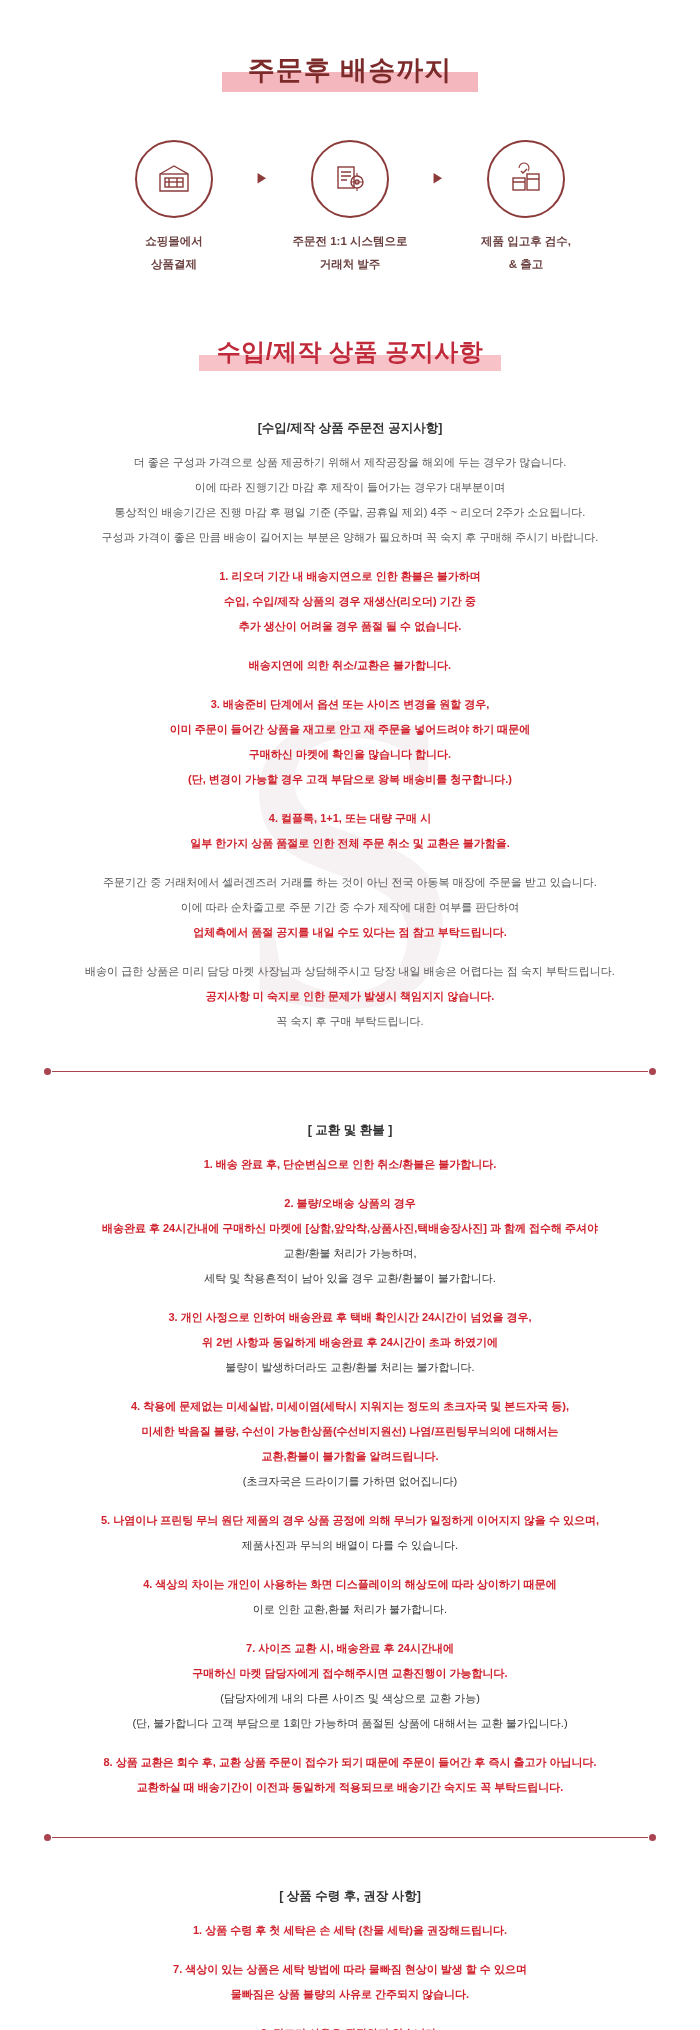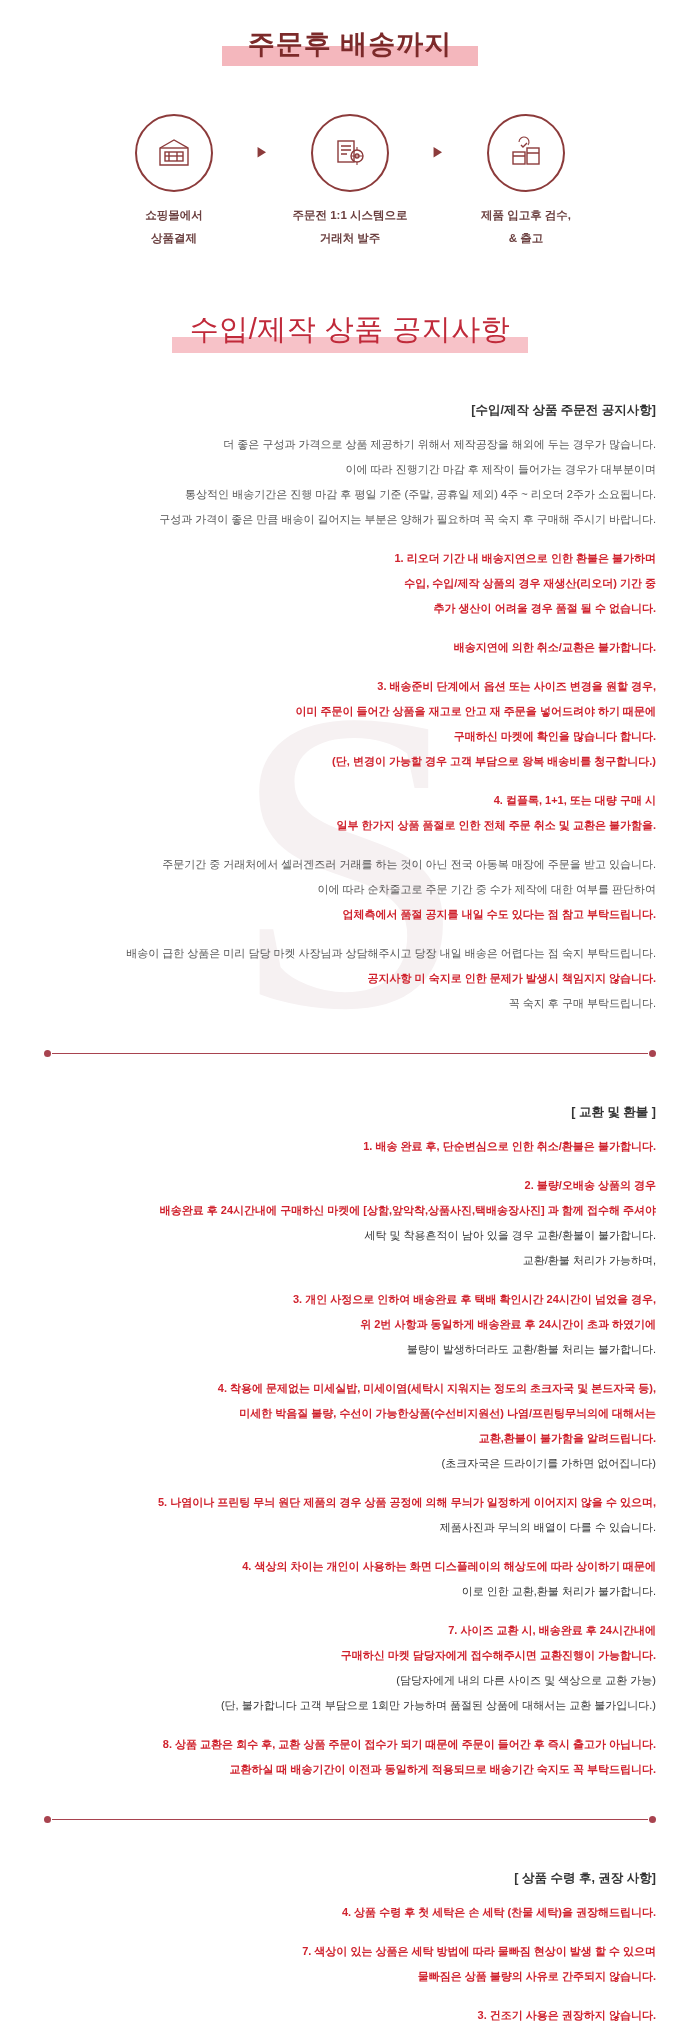--- a/index.html
+++ b/index.html
@@ -29,21 +29,21 @@
     line-height:520px;
     text-align:center;
     font-family:"Liberation Serif", serif;
     z-index:0;
     user-select:none;
   }
   .content{position:relative;z-index:2;}
 
   
   .top-banner-wrap{
-    padding-top:20px;
+    padding-top:46px;
     text-align:center;
   }
   .top-banner{
     display:inline-block;
     position:relative;
     padding:6px 26px 8px;
     font-size:27px;
     font-weight:bold;
     color:#7c2a2a;
     letter-spacing:1px;
@@ -97,39 +97,39 @@
 
   
   .main-heading-wrap{
     margin-top:56px;
     text-align:center;
   }
   .main-heading{
     display:inline-block;
     position:relative;
     padding:4px 18px 6px;
-    font-size:29px;
-    font-weight:normal;
+    font-size:24px;
+    font-weight:bold;
     color:#c02a3a;
     letter-spacing:0.5px;
   }
   .main-heading .hl{
     position:absolute;
     left:0;right:0;
     bottom:3px;
     height:16px;
     background:#f7c2c8;
     z-index:-1;
   }
 
   
   .section{
     width:612px;
     margin:0 auto;
-    text-align:right;
+    text-align:center;
   }
   .sec-title{
     font-size:12.5px;
     font-weight:bold;
     color:#333;
     margin:46px 0 16px;
   }
   p{
     margin:0 0 6px;
     font-size:11px;
@@ -283,22 +283,22 @@
           <span class="dot r"></span>
         </div>
         <div class="section">
           <div class="sec-title">[ 교환 및 환불 ]</div>
           <div class="blk">
             <p class="red">1. 배송 완료 후, 단순변심으로 인한 취소/환불은 불가합니다.</p>
           </div>
           <div class="blk">
             <p class="red">2. 불량/오배송 상품의 경우</p>
             <p class="red">배송완료 후 24시간내에 구매하신 마켓에 [상함,앞악착,상품사진,택배송장사진] 과 함께 접수해 주셔야</p>
+            <p class="dark">교환/환불 처리가 가능하며,</p>
             <p class="dark">세탁 및 착용흔적이 남아 있을 경우 교환/환불이 불가합니다.</p>
-            <p class="dark">교환/환불 처리가 가능하며,</p>
           </div>
           <div class="blk">
             <p class="red">3. 개인 사정으로 인하여 배송완료 후 택배 확인시간 24시간이 넘었을 경우,</p>
             <p class="red">위 2번 사항과 동일하게 배송완료 후 24시간이 초과 하였기에</p>
             <p class="dark">불량이 발생하더라도 교환/환불 처리는 불가합니다.</p>
           </div>
           <div class="blk">
             <p class="red">4. 착용에 문제없는 미세실밥, 미세이염(세탁시 지워지는 정도의 초크자국 및 본드자국 등),</p>
             <p class="red">미세한 박음질 불량, 수선이 가능한상품(수선비지원선) 나염/프린팅무늬의에 대해서는</p>
             <p class="red">교환,환불이 불가함을 알려드립니다.</p>
@@ -324,21 +324,21 @@
           </div>
         </div>
         <div class="divider">
           <span class="dot l"></span>
           <span class="line"></span>
           <span class="dot r"></span>
         </div>
         <div class="section">
           <div class="sec-title">[ 상품 수령 후, 권장 사항]</div>
           <div class="blk">
-            <p class="red">4. 상품 수령 후 첫 세탁은 손 세탁 (찬물 세탁)을 권장해드립니다.</p>
+            <p class="red">1. 상품 수령 후 첫 세탁은 손 세탁 (찬물 세탁)을 권장해드립니다.</p>
           </div>
           <div class="blk">
             <p class="red">7. 색상이 있는 상품은 세탁 방법에 따라 물빠짐 현상이 발생 할 수 있으며</p>
             <p class="red">물빠짐은 상품 불량의 사유로 간주되지 않습니다.</p>
           </div>
           <div class="blk">
             <p class="red">3. 건조기 사용은 권장하지 않습니다.</p>
           </div>
         </div>
       </div>

